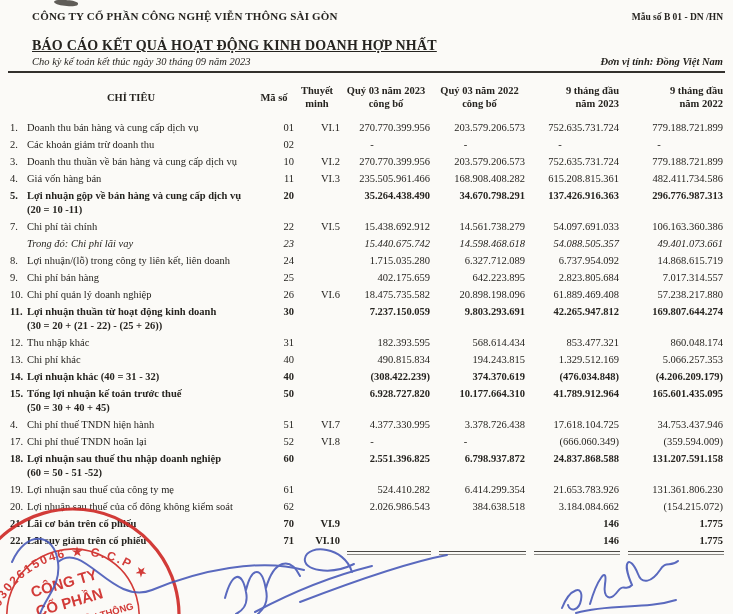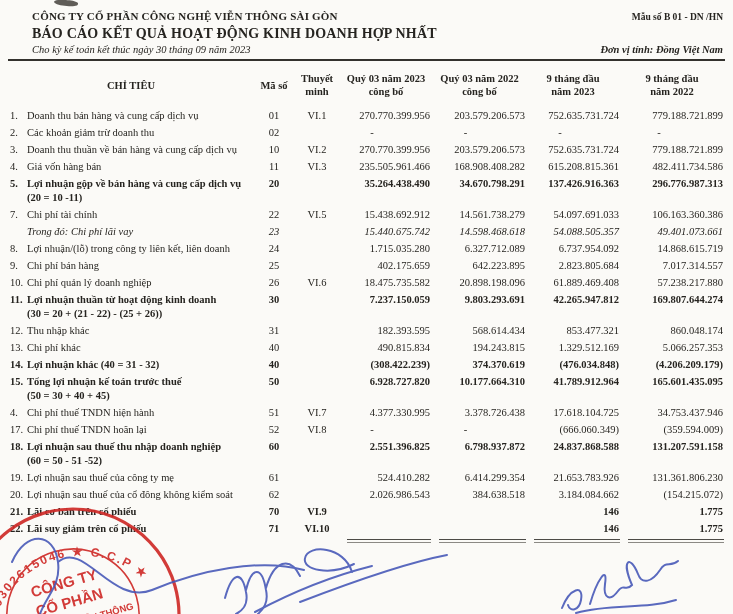--- a/index.html
+++ b/index.html
@@ -9,38 +9,38 @@
     font-family:"Liberation Serif","DejaVu Serif",serif;
     color:#262420;
   }
   .page{position:relative;width:717px;height:500px;padding:0 8px;}
 
   
   .doc-header{padding-top:10px;border-bottom:2.5px solid #33312d;padding-bottom:4px;}
   .hdr-row{display:flex;justify-content:space-between;align-items:baseline;}
   .company{font-weight:bold;font-size:11px;letter-spacing:.2px;padding-left:24px;}
   .form-no{font-weight:bold;font-size:9.5px;padding-right:2px;}
-  .title{font-weight:bold;font-size:14px;margin:4px 0 2px;padding-left:24px;letter-spacing:.2px;}
+  .title{font-weight:bold;font-size:14px;margin:16px 0 2px;padding-left:24px;letter-spacing:.2px;text-decoration:underline;}
   .hdr-row2{display:flex;justify-content:space-between;align-items:flex-start;}
   .period{font-style:italic;font-size:10.5px;padding-left:24px;}
   .currency{font-style:italic;font-size:10.5px;font-weight:bold;padding-right:2px;}
 
   
   table{border-collapse:collapse;table-layout:fixed;width:717px;font-size:10.5px;}
   col.c-label{width:246px;} col.c-code{width:40px;} col.c-note{width:46px;}
   col.c-v1{width:92px;} col.c-v2{width:95px;} col.c-v3{width:94px;} col.c-v4{width:104px;}
   thead th{font-weight:bold;vertical-align:middle;padding:11px 0 10px;white-space:pre-line;line-height:1.25;}
   th.h-label{text-align:center;}
   th.h-code,th.h-note{text-align:center;}
   th.h-q{text-align:center;}
-  th.h-nine{text-align:center;padding-right:2px;}
+  th.h-nine{text-align:right;padding-right:2px;}
   tbody td{vertical-align:top;padding:1.2px 0;line-height:14.5px;}
   td.label .no{display:inline-block;width:19px;padding-left:2px;box-sizing:border-box;}
   td.label .sub{padding-left:19px;}
-  td.code,td.note{text-align:center;}
+  td.code,td.note{text-align:right;}
   td.num{text-align:right;padding-right:2px;white-space:nowrap;}
   td.num.dash{text-align:center;padding-right:28px;}
   tr.bold{font-weight:bold;}
   tr.italic{font-style:italic;}
   tfoot td{padding-top:1px;}
   .dline{height:2.6px;border-top:1.3px solid #4c4a46;border-bottom:1.3px solid #8b8984;margin-left:6px;}
 
   
   .overlay{position:absolute;left:0;top:0;width:733px;height:614px;pointer-events:none;}
   .smudge{position:absolute;left:54px;top:0;width:24px;height:6px;background:#44413c;

